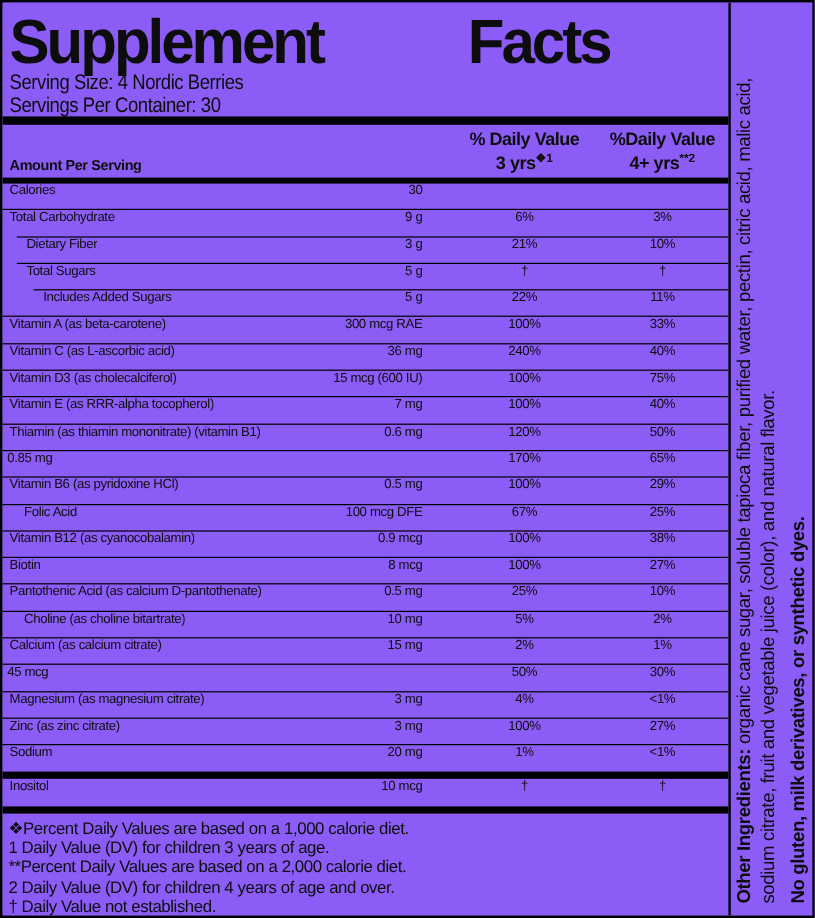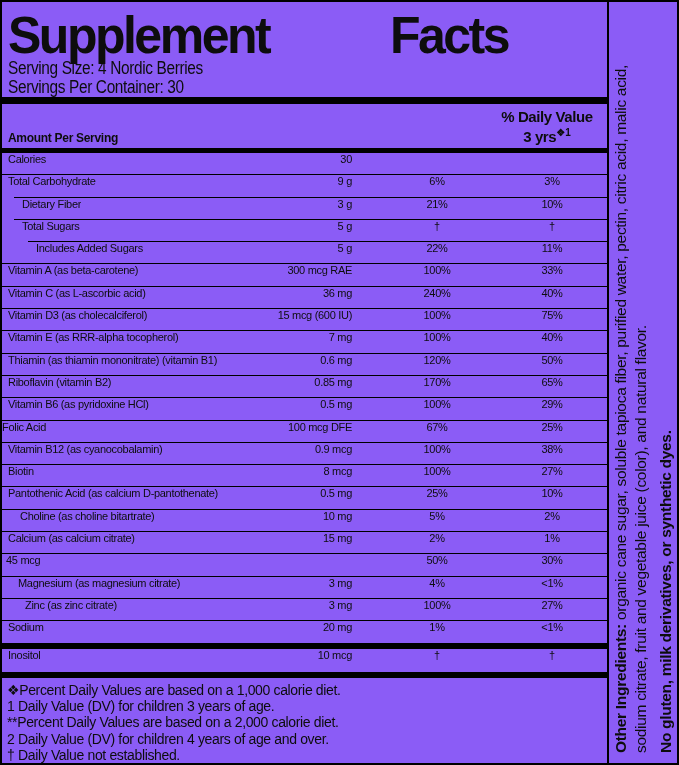--- a/index.html
+++ b/index.html
@@ -73,20 +73,24 @@
     </div>
 
     <div class="bar bar-7"></div>
 
     <div class="col-header">
       <div class="aps">Amount Per Serving</div>
       <div class="dvh dvh3">
         <div>% Daily Value</div>
         <div><span>3 yrs</span><sup>❖1</sup></div>
       </div>
+      <div class="dvh dvh4">
+        <div>%Daily Value</div>
+        <div><span>4+ yrs</span><sup>**2</sup></div>
+      </div>
     </div>
 
     <div class="bar bar-5"></div>
 
     <div class="rows" id="rows">
   <div class="row">
     <div class="c-text">
       <span class="c-name" style="padding-left: 6px;">Calories</span>
       <span class="c-amt">30</span>
     </div>
@@ -170,39 +174,38 @@
     <div class="c-text">
       <span class="c-name" style="padding-left: 6px;">Thiamin (as thiamin mononitrate) (vitamin B1)</span>
       <span class="c-amt">0.6 mg</span>
     </div>
     <span class="c-dv3">120%</span>
     <span class="c-dv4">50%</span>
   </div>
 <div class="sep" style="margin-left: 0px;"></div>
   <div class="row">
     <div class="c-text">
-      <span class="c-name" style="padding-left: 6px;">Riboflavin (vitamin B2)</span>
       <span class="c-amt">0.85 mg</span>
     </div>
     <span class="c-dv3">170%</span>
     <span class="c-dv4">65%</span>
   </div>
 <div class="sep" style="margin-left: 0px;"></div>
   <div class="row">
     <div class="c-text">
       <span class="c-name" style="padding-left: 6px;">Vitamin B6 (as pyridoxine HCl)</span>
       <span class="c-amt">0.5 mg</span>
     </div>
     <span class="c-dv3">100%</span>
     <span class="c-dv4">29%</span>
   </div>
 <div class="sep" style="margin-left: 0px;"></div>
   <div class="row">
     <div class="c-text">
-      <span class="c-name" style="padding-left: 0;">Folic Acid</span>
+      <span class="c-name" style="padding-left: 18px;">Folic Acid</span>
       <span class="c-amt">100 mcg DFE</span>
     </div>
     <span class="c-dv3">67%</span>
     <span class="c-dv4">25%</span>
   </div>
 <div class="sep" style="margin-left: 0px;"></div>
   <div class="row">
     <div class="c-text">
       <span class="c-name" style="padding-left: 6px;">Vitamin B12 (as cyanocobalamin)</span>
       <span class="c-amt">0.9 mcg</span>
@@ -250,30 +253,30 @@
   <div class="row">
     <div class="c-text">
       <span class="c-amt">45 mcg</span>
     </div>
     <span class="c-dv3">50%</span>
     <span class="c-dv4">30%</span>
   </div>
 <div class="sep" style="margin-left: 0px;"></div>
   <div class="row">
     <div class="c-text">
-      <span class="c-name" style="padding-left: 16px;">Magnesium (as magnesium citrate)</span>
+      <span class="c-name" style="padding-left: 6px;">Magnesium (as magnesium citrate)</span>
       <span class="c-amt">3 mg</span>
     </div>
     <span class="c-dv3">4%</span>
     <span class="c-dv4">&lt;1%</span>
   </div>
 <div class="sep" style="margin-left: 0px;"></div>
   <div class="row">
     <div class="c-text">
-      <span class="c-name" style="padding-left: 23px;">Zinc (as zinc citrate)</span>
+      <span class="c-name" style="padding-left: 6px;">Zinc (as zinc citrate)</span>
       <span class="c-amt">3 mg</span>
     </div>
     <span class="c-dv3">100%</span>
     <span class="c-dv4">27%</span>
   </div>
 <div class="sep" style="margin-left: 0px;"></div>
   <div class="row">
     <div class="c-text">
       <span class="c-name" style="padding-left: 6px;">Sodium</span>
       <span class="c-amt">20 mg</span>

